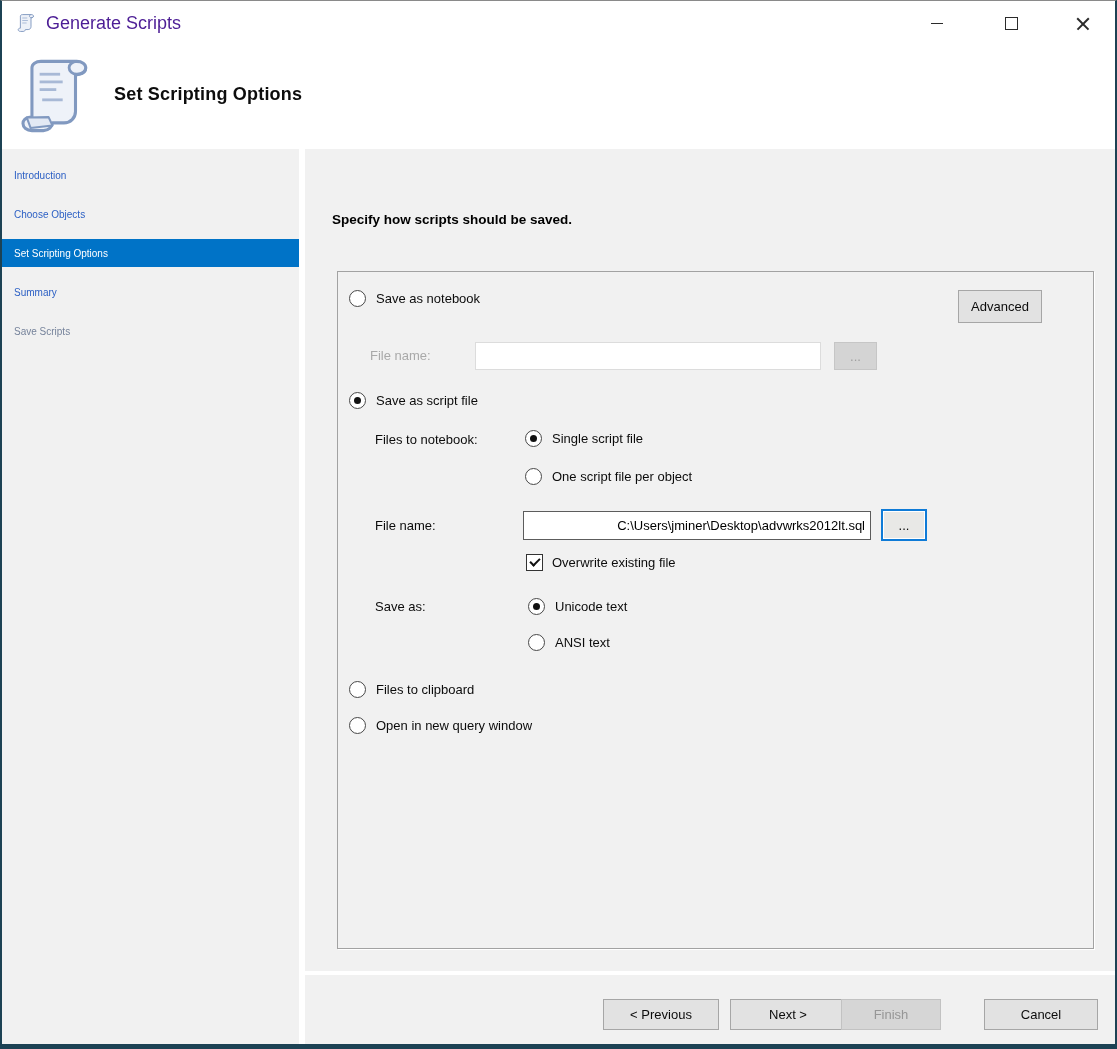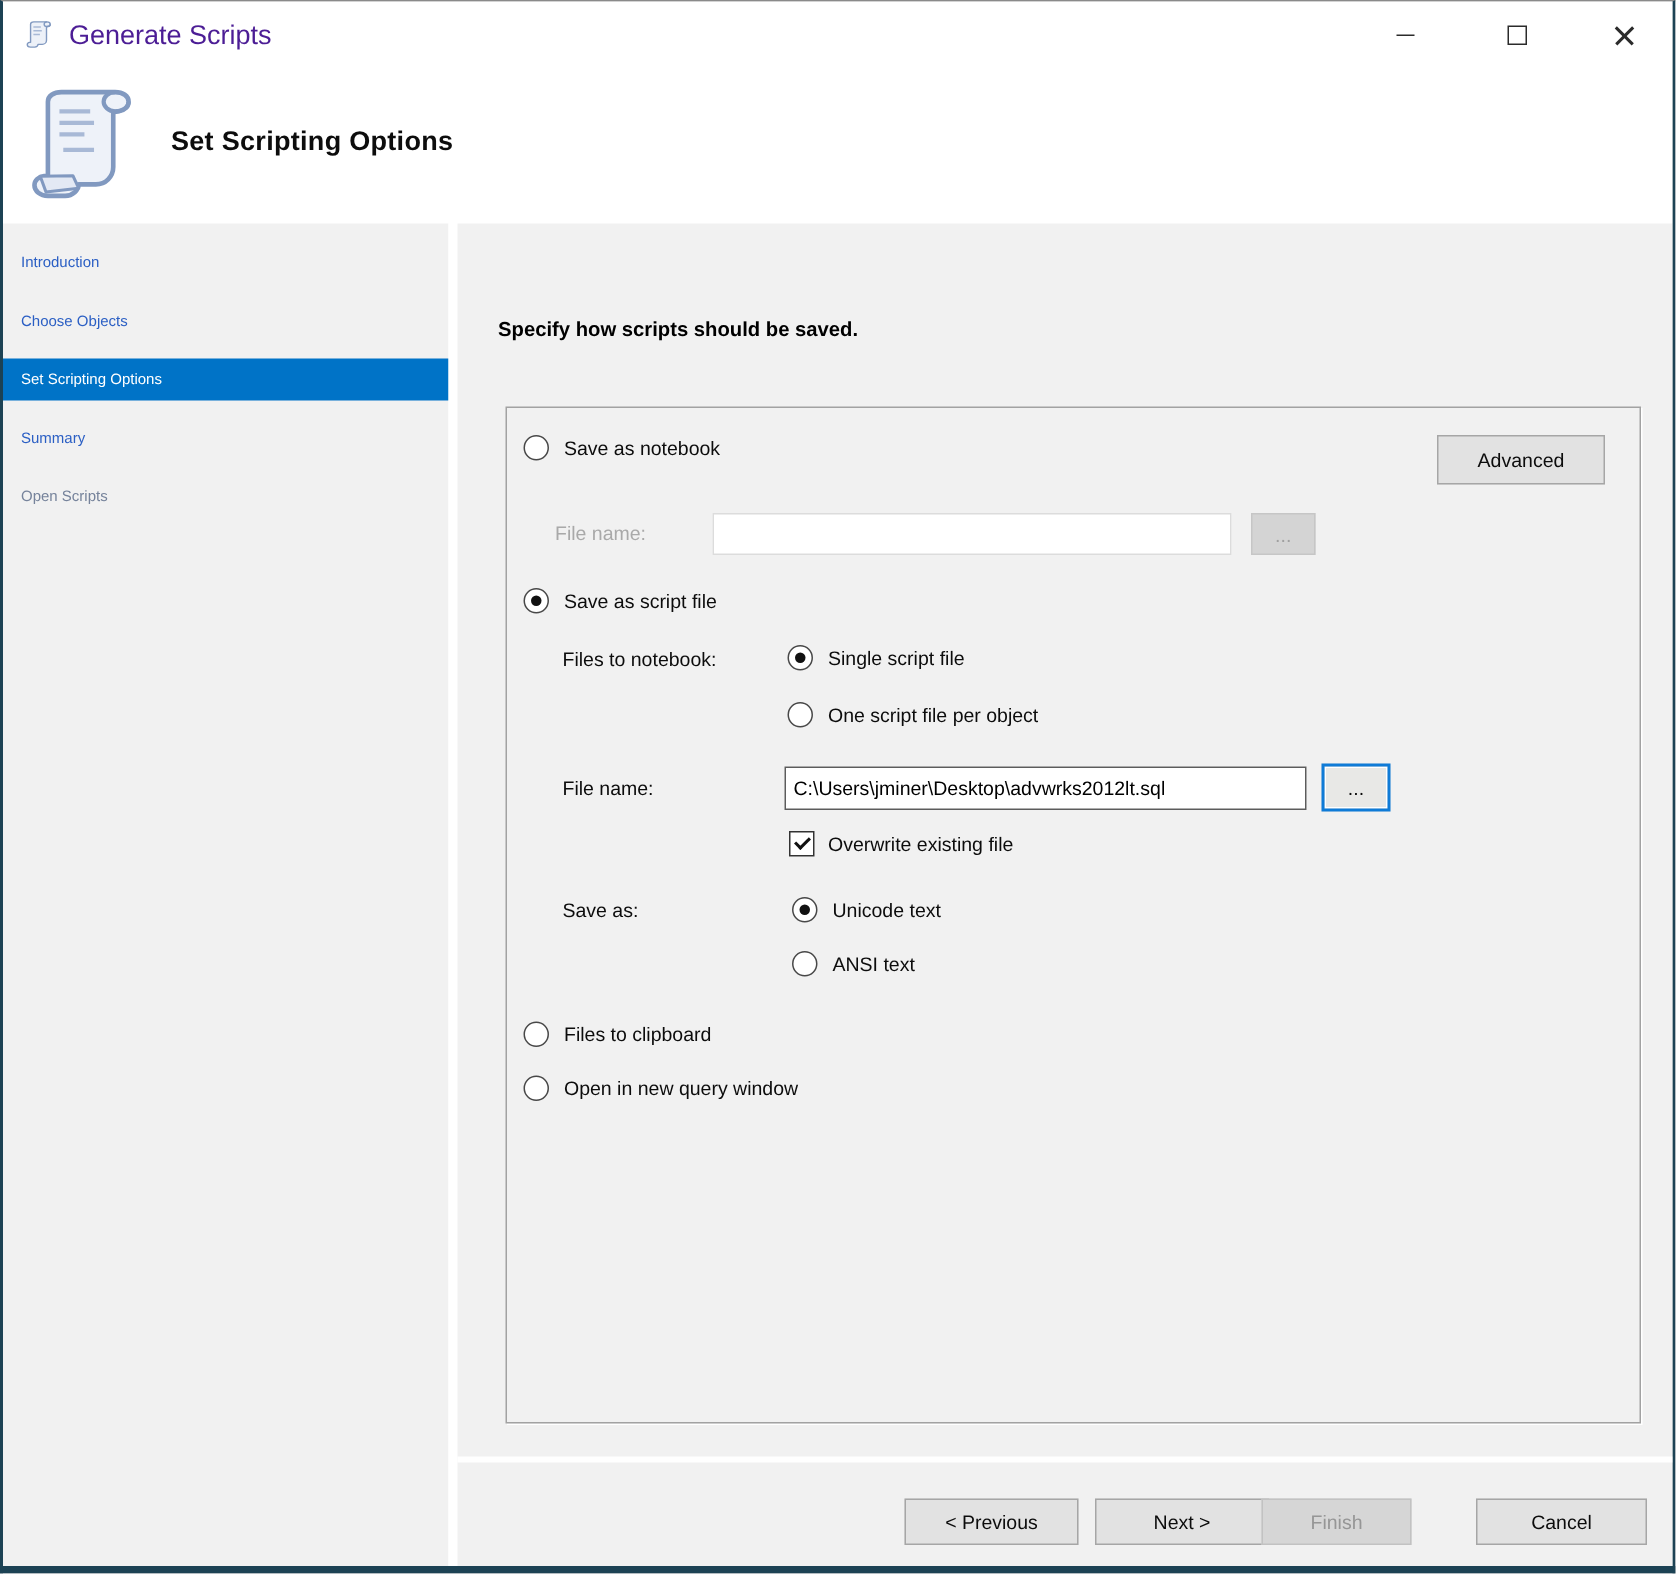--- a/index.html
+++ b/index.html
@@ -41,21 +41,21 @@
   .lbl{font-size:13px;color:#0c0c0c;white-space:nowrap;}
   .lbl.dim{color:#a9a9a9;}
   
   .radio{width:17px;height:17px;border:1.8px solid #484848;border-radius:50%;background:#fff;box-sizing:border-box;position:absolute;cursor:pointer;}
   .radio.checked::after{content:"";position:absolute;left:50%;top:50%;width:7px;height:7px;margin:-3.5px 0 0 -3.5px;border-radius:50%;background:#111;}
   .checkbox{width:17px;height:17px;border:1.7px solid #333;background:#fff;box-sizing:border-box;position:absolute;cursor:pointer;}
   .checkbox.checked::after{content:"";position:absolute;left:2.5px;top:3px;width:8px;height:4px;
     border-left:2px solid #111;border-bottom:2px solid #111;transform:rotate(-45deg);}
   
   .tinput{position:absolute;box-sizing:border-box;background:#fff;font-family:"Liberation Sans",sans-serif;
-    font-size:13px;color:#000;padding:0 5px;outline:none;}
+    font-size:13px;color:#000;padding:0 5px;outline:none;text-align:right;}
   .tinput.enabled{border:1px solid #5c5c5c;}
   .tinput.disabled{border:1px solid #dcdcdc;color:#9a9a9a;}
   .btn{position:absolute;box-sizing:border-box;background:#e2e2e2;border:1px solid #a6a6a6;
     font-family:"Liberation Sans",sans-serif;font-size:13px;color:#0c0c0c;
     display:flex;align-items:center;justify-content:center;cursor:pointer;}
   .btn.disabled{background:#d6d6d6;border-color:#c2c2c2;color:#969696;cursor:default;}
   .btn.browse-focus{border:2px solid #0f7bd7;box-shadow:inset 0 0 0 1px #fff;background:#e8e8e6;}
   .btn.browse-dim{background:#d4d4d4;border-color:#c6c6c6;color:#a0a0a0;cursor:default;}
   
   .footer-sep{position:absolute;left:0;top:822px;right:0;height:4px;background:#ffffff;}
@@ -101,33 +101,33 @@
       <path d="M10 48.8 L27 48.5 L30 55 L13 57 Z" fill="#e3e9f4" stroke="#8199c0" stroke-width="1.6" stroke-linejoin="round"></path>
     </svg>
     <div class="page-title">Set Scripting Options</div>
   </div>
 
   <div class="sidebar">
     <div class="nav-item" style="top:12px">Introduction</div>
     <div class="nav-item" style="top:51px">Choose Objects</div>
     <div class="nav-item active" style="top:90px">Set Scripting Options</div>
     <div class="nav-item" style="top:129px">Summary</div>
-    <div class="nav-item disabled" style="top:168px">Open Scripts</div>
+    <div class="nav-item disabled" style="top:168px">Save Scripts</div>
   </div>
   <div class="gap-v"></div>
 
   <div class="main">
 
     <div class="heading">Specify how scripts should be saved.</div>
 
     <div class="groupbox">
 
       <span class="radio g-abs" style="left:11px;top:18px"></span>
       <span class="lbl g-abs" style="left:38px;top:19px">Save as notebook</span>
-      <div class="btn g-abs" style="left:620px;top:18px;width:112px;height:33px">Advanced</div>
+      <div class="btn g-abs" style="left:620px;top:18px;width:84px;height:33px">Advanced</div>
 
       <span class="lbl dim g-abs" style="left:32px;top:76px">File name:</span>
       <input class="tinput disabled g-abs" style="left: 137px; top: 70px; width: 346px; height: 28px;" disabled="" value="">
       <div class="btn browse-dim g-abs" style="left:496px;top:70px;width:43px;height:28px">...</div>
 
       <span class="radio g-abs checked" style="left:11px;top:120px"></span>
       <span class="lbl g-abs" style="left:38px;top:121px">Save as script file</span>
 
       <span class="lbl g-abs" style="left:37px;top:160px">Files to notebook:</span>
       <span class="radio g-abs checked" style="left:187px;top:158px"></span>

